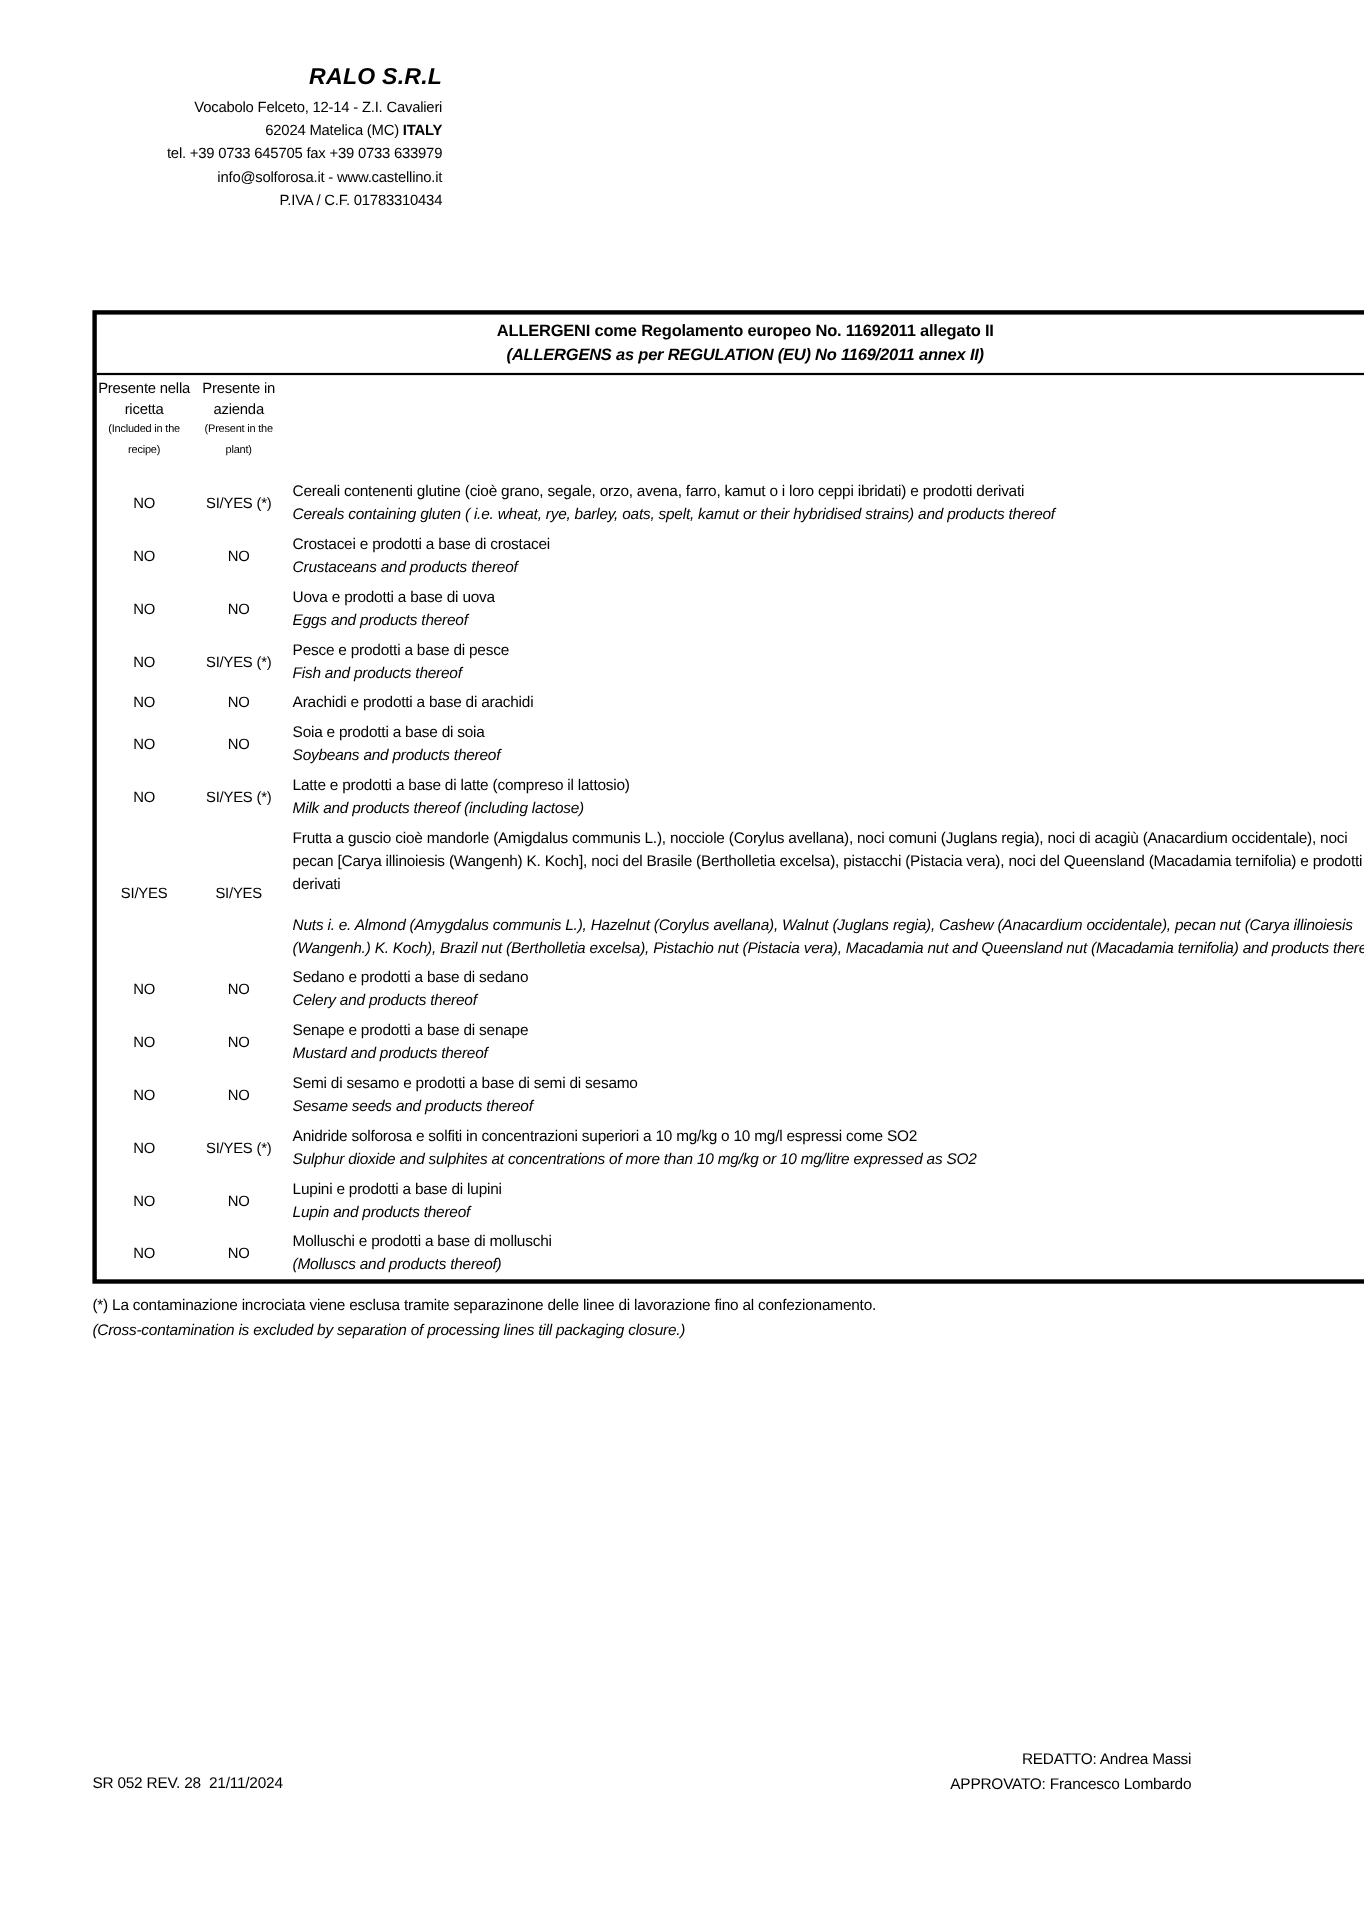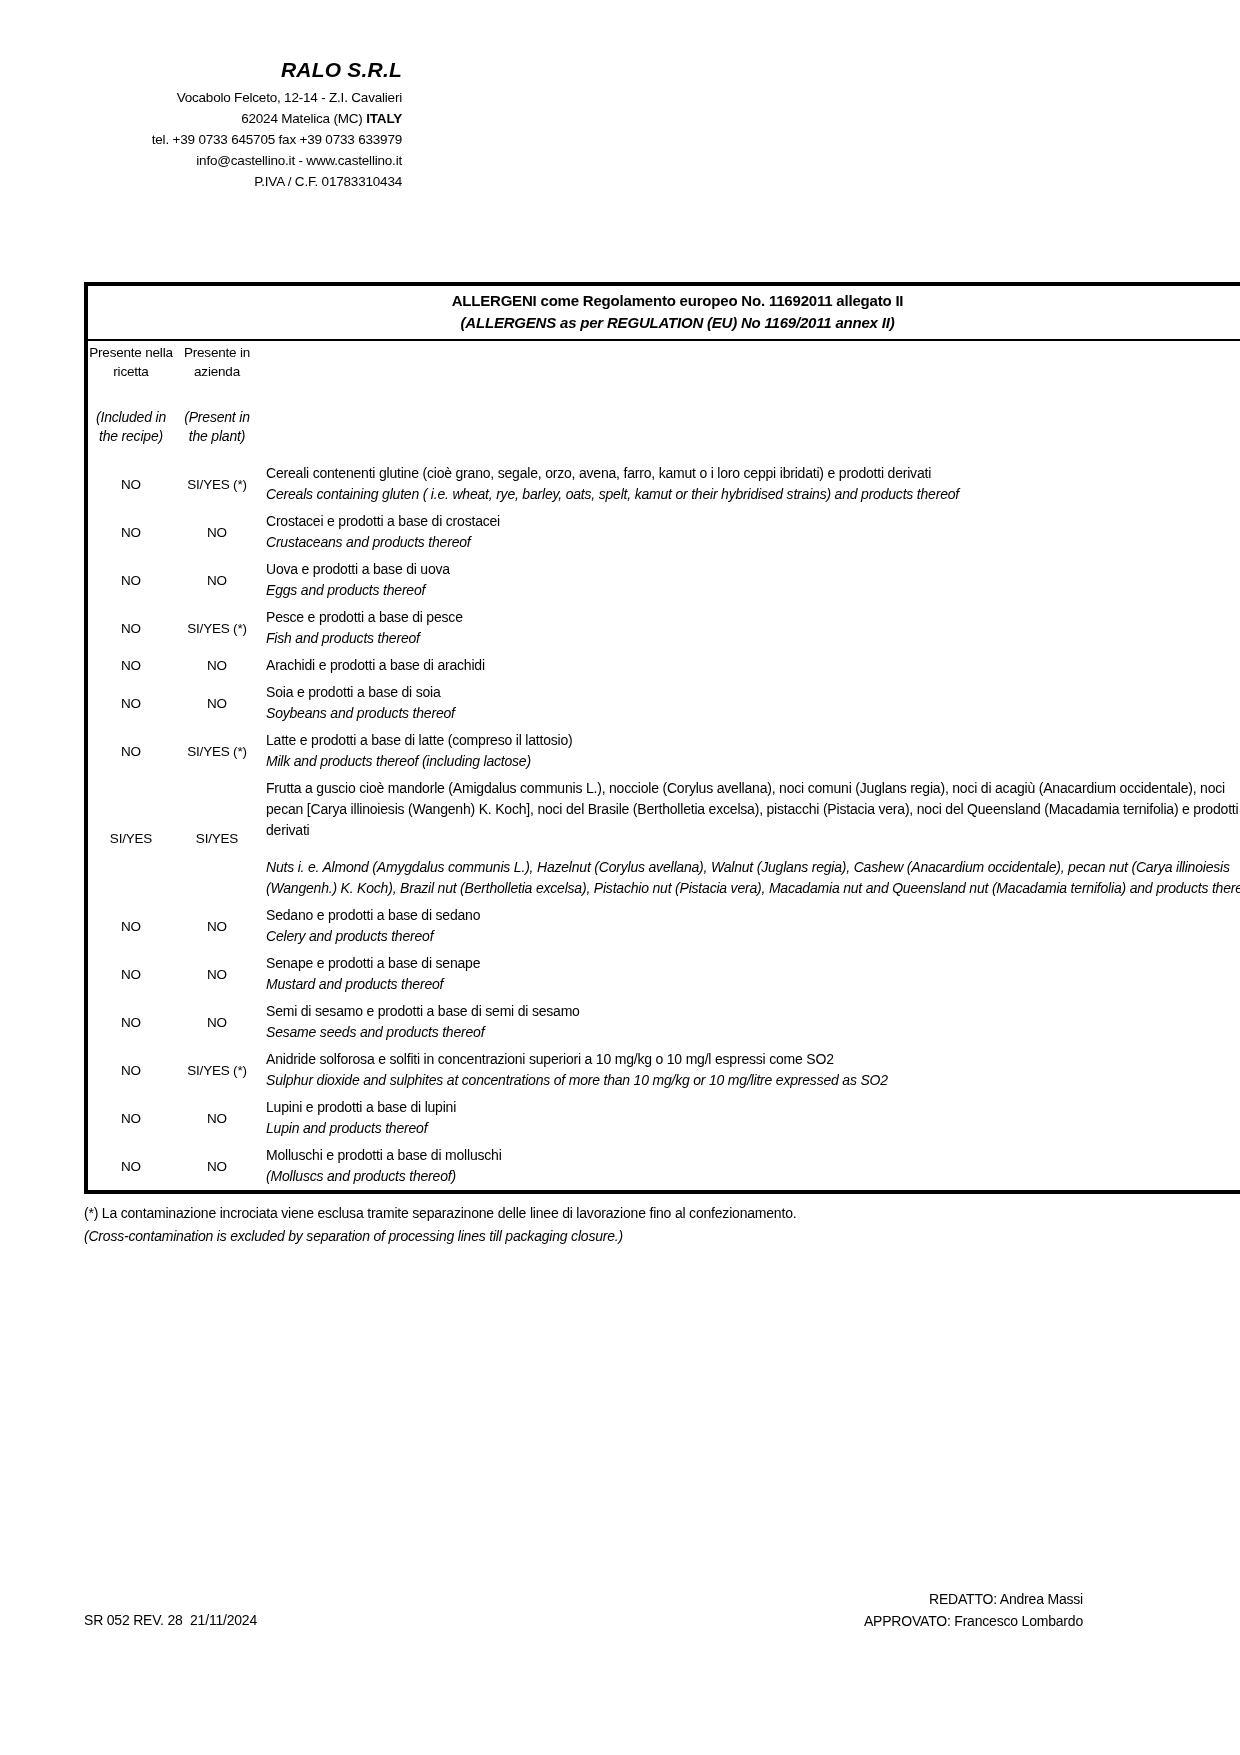--- a/index.html
+++ b/index.html
@@ -34,21 +34,21 @@
   .trow { display: flex; padding: 3px 0; }
   .c1, .c2 {
     flex: none; width: 86px; display: flex; flex-direction: column;
     align-items: center; justify-content: center; text-align: center;
     font-size: 13.5px;
   }
   .c3 { flex: 1; padding: 0 10px 0 6px; font-size: 14px; line-height: 21px; }
   .c3 .en { font-style: italic; }
   .header-row { padding-top: 2px; padding-bottom: 14px; }
   .header-row .c1, .header-row .c2 { justify-content: flex-start; line-height: 19px; }
-  .sub { font-style: italic; font-size: 14px; line-height: 19px; margin-top: 27px; }
+  .sub { font-size: 10px; line-height: 19px; }
   .gap .en { margin-top: 16px; }
 
   
   .footnote { margin-top: 8px; font-size: 14px; line-height: 23px; letter-spacing: -0.2px; }
   .footnote .en { font-style: italic; }
 
   
   .doc-ref {
     position: absolute; left: 84px; top: 1612px;
     font-size: 14px; white-space: pre; letter-spacing: -0.2px;
@@ -59,21 +59,21 @@
   }
 </style>
 </head>
 <body>
 
 <div class="company-header">
   <div class="company-name">RALO S.R.L</div>
   <div class="company-line">Vocabolo Felceto, 12-14 - Z.I. Cavalieri</div>
   <div class="company-line"><span>62024 Matelica (MC) </span><span class="bold">ITALY</span></div>
   <div class="company-line">tel. +39 0733 645705 fax +39 0733 633979</div>
-  <div class="company-line">info@castellino.it - www.castellino.it</div>
+  <div class="company-line">info@solforosa.it - www.castellino.it</div>
   <div class="company-line">P.IVA / C.F. 01783310434</div>
 </div>
 
 <div class="table-wrap">
   <div class="allergen-table">
 
     <div class="table-title">
       <div class="t1">ALLERGENI come Regolamento europeo No. 11692011 allegato II</div>
       <div class="t2">(ALLERGENS as per REGULATION (EU) No 1169/2011 annex II)</div>
     </div>

